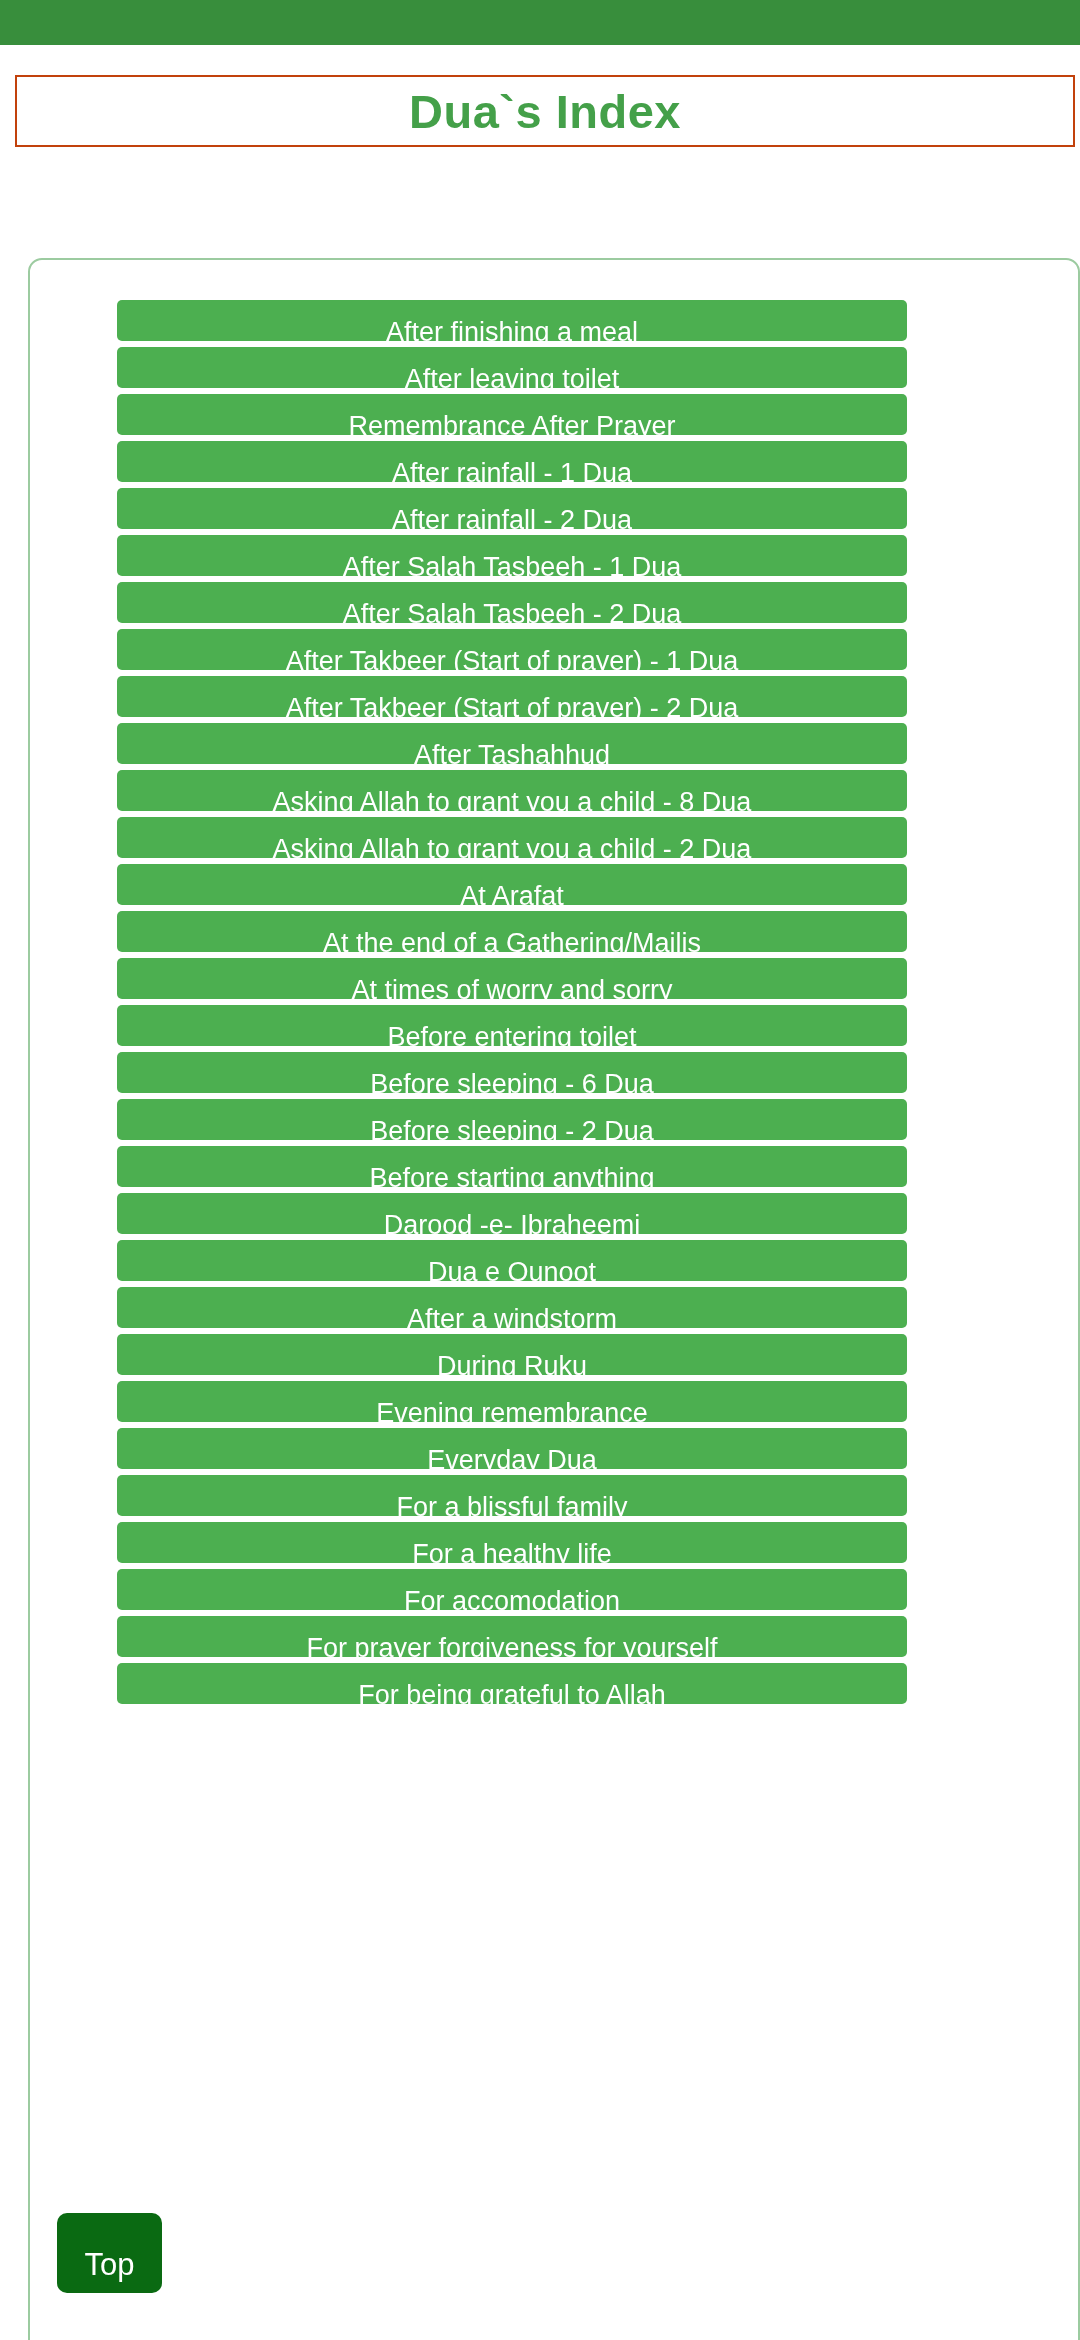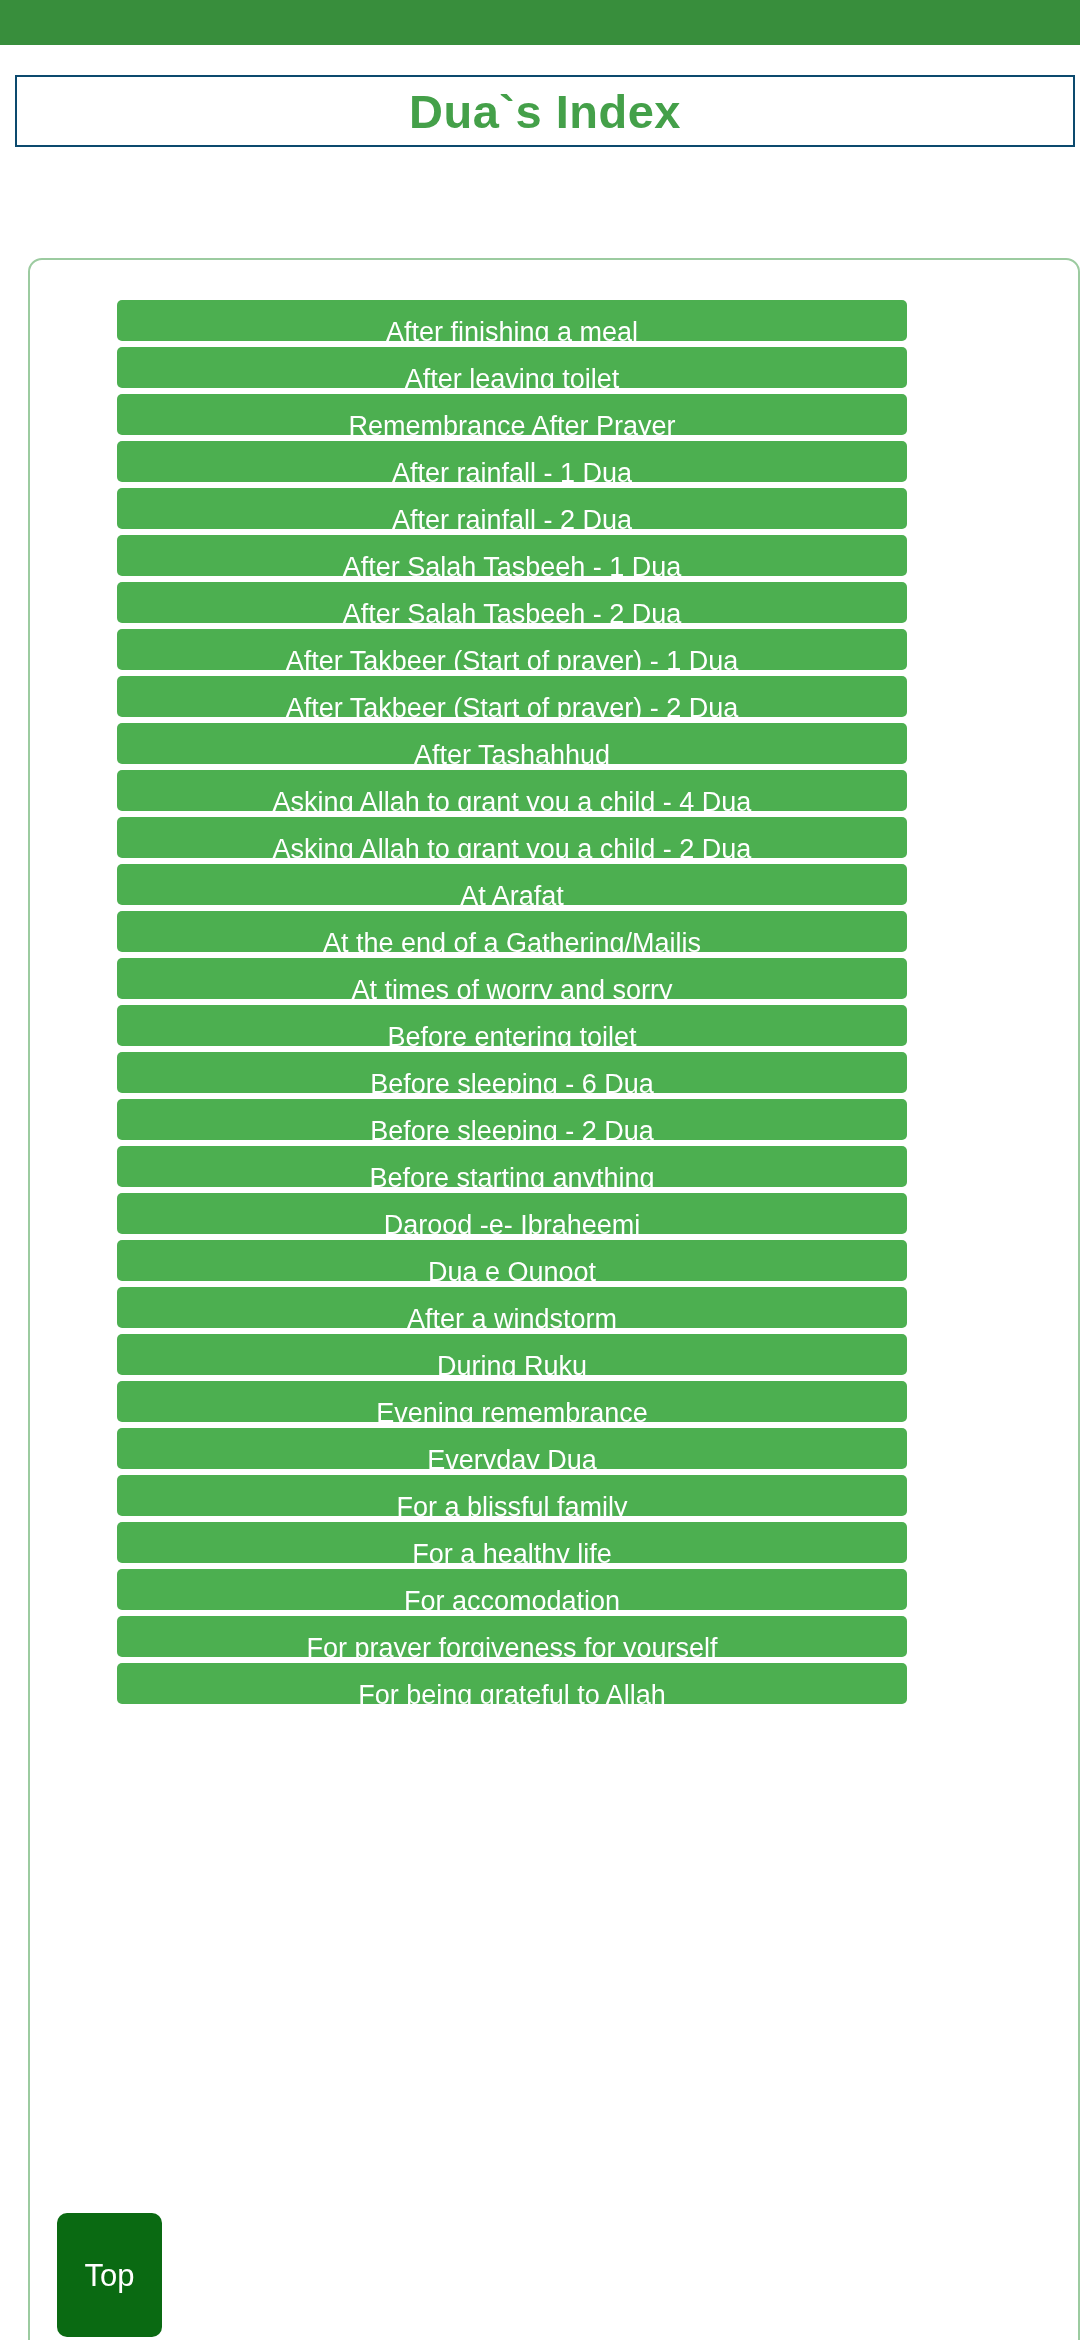--- a/index.html
+++ b/index.html
@@ -32,21 +32,21 @@
   }
 
   
   .title-card {
     position: absolute;
     top: 75px;
     left: 15px;
     width: 1060px;
     height: 72px;
     background: #ffffff;
-    border: 2px solid #0c4a6e;
+    border: 2px solid #c2410c;
     display: flex;
     align-items: center;
     justify-content: center;
   }
 
   .title-text {
     font-size: 47px;
     font-weight: bold;
     color: #44a049;
     letter-spacing: 0.5px;
@@ -93,21 +93,21 @@
     cursor: pointer;
     padding: 12px;
   }
 
   
   .top-fab {
     position: absolute;
     left: 57px;
     top: 2213px;
     width: 105px;
-    height: 124px;
+    height: 80px;
     background: #0a6a12;
     border: none;
     border-radius: 10px;
     color: #ffffff;
     font-family: "Liberation Sans", sans-serif;
     font-size: 31px;
     text-align: center;
     line-height: 103px;
     cursor: pointer;
     z-index: 50;
@@ -130,21 +130,21 @@
         <button class="dua-item">After finishing a meal</button>
         <button class="dua-item">After leaving toilet</button>
         <button class="dua-item">Remembrance After Prayer</button>
         <button class="dua-item">After rainfall - 1 Dua</button>
         <button class="dua-item">After rainfall - 2 Dua</button>
         <button class="dua-item">After Salah Tasbeeh - 1 Dua</button>
         <button class="dua-item">After Salah Tasbeeh - 2 Dua</button>
         <button class="dua-item">After Takbeer (Start of prayer) - 1 Dua</button>
         <button class="dua-item">After Takbeer (Start of prayer) - 2 Dua</button>
         <button class="dua-item">After Tashahhud</button>
-        <button class="dua-item">Asking Allah to grant you a child - 4 Dua</button>
+        <button class="dua-item">Asking Allah to grant you a child - 8 Dua</button>
         <button class="dua-item">Asking Allah to grant you a child - 2 Dua</button>
         <button class="dua-item">At Arafat</button>
         <button class="dua-item">At the end of a Gathering/Majlis</button>
         <button class="dua-item">At times of worry and sorry</button>
         <button class="dua-item">Before entering toilet</button>
         <button class="dua-item">Before sleeping - 6 Dua</button>
         <button class="dua-item">Before sleeping - 2 Dua</button>
         <button class="dua-item">Before starting anything</button>
         <button class="dua-item">Darood -e- Ibraheemi</button>
         <button class="dua-item">Dua e Qunoot</button>

